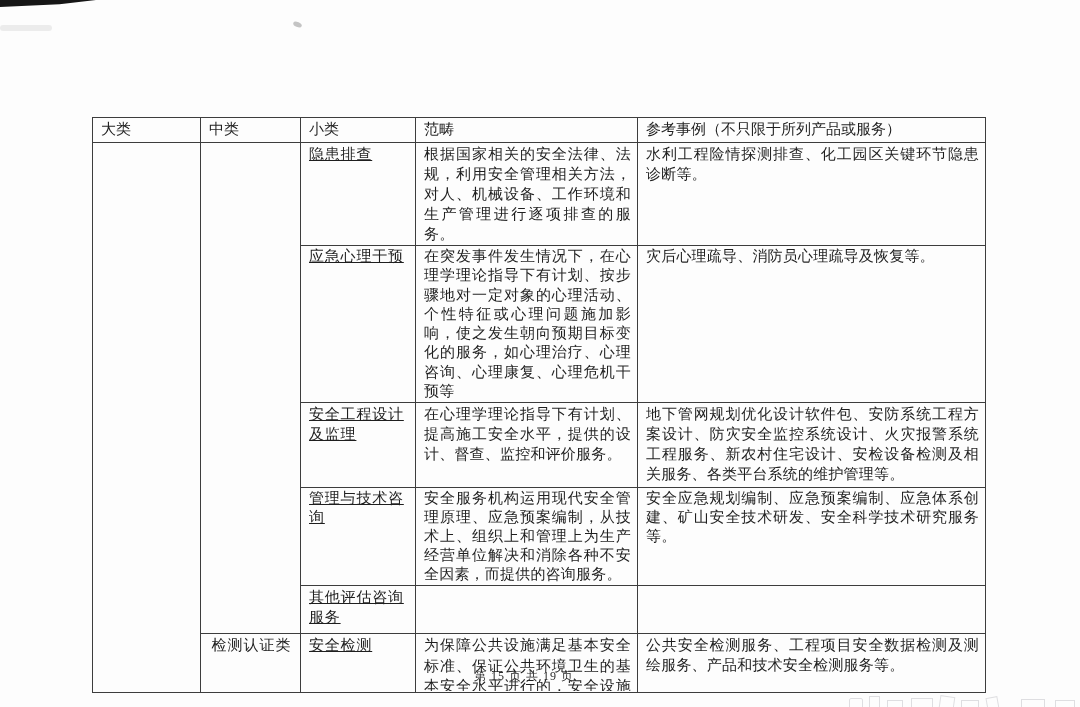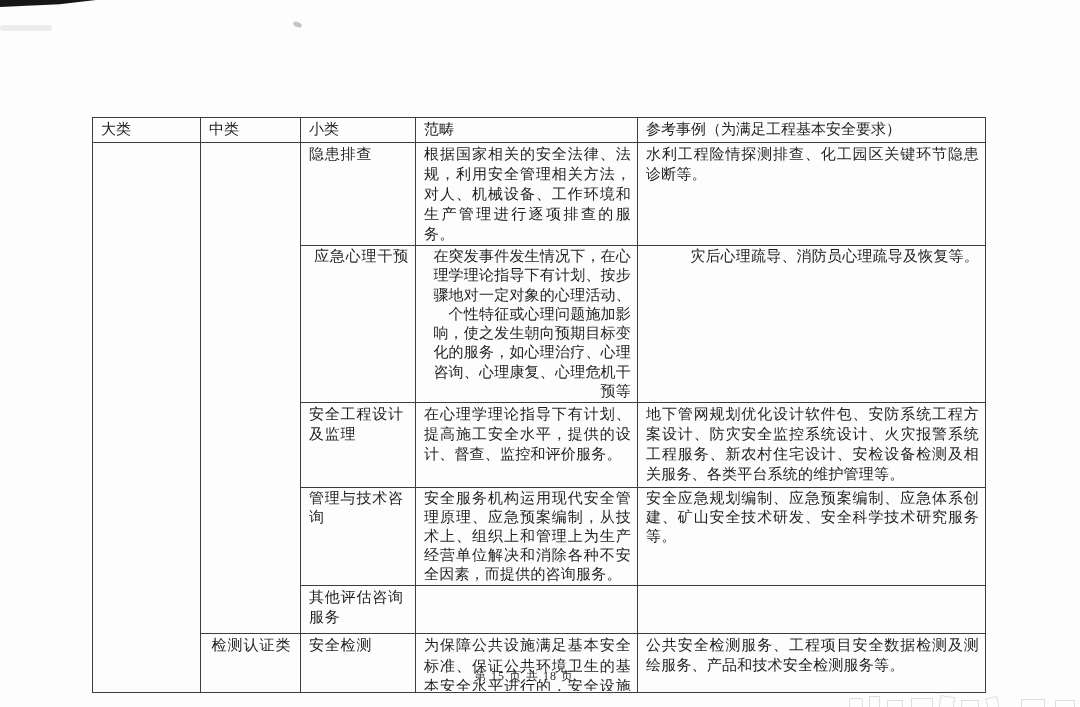--- a/index.html
+++ b/index.html
@@ -81,29 +81,29 @@
     text-align: left;
     color: #1f1f1f;
   }
   .cls-table th { height: 22px; line-height: 20px; white-space: nowrap; overflow: hidden; }
   .cw {
     line-height: 20px;
     text-align: justify;
     overflow: hidden;
     letter-spacing: 0.2px;
   }
-  td.c-sub .cw { text-align: left; letter-spacing: 0.8px; }
+  td.c-sub .cw { text-align: left; letter-spacing: 0.8px; text-decoration: underline; }
   td.c-mid .cw { text-align: center; letter-spacing: 1px; }
   tr.r1 { height: 82px; }
   tr.r2 { height: 135px; }
   tr.r3 { height: 85px; }
   tr.r4 { height: 95px; }
   tr.r5 { height: 48px; }
   tr.r6 { height: 57px; }
-  tr.r2 .cw { line-height: 19.3px; text-align: right; }
+  tr.r2 .cw { line-height: 19.3px; }
   tr.r4 .cw { line-height: 19px; }
   tr.r6 .cw.scope-clip { max-height: 56px; line-height: 20.5px; }
 
   
   .page-footer {
     position: absolute;
     left: 474px; top: 668px;
     font-size: 12px;
     letter-spacing: 1px;
     color: #2b2b2b;
@@ -127,21 +127,21 @@
       <col style="width:115px">
       <col style="width:222px">
       <col style="width:348px">
     </colgroup>
     <thead>
       <tr class="header-row">
         <th>大类</th>
         <th>中类</th>
         <th>小类</th>
         <th>范畴</th>
-        <th>参考事例（为满足工程基本安全要求）</th>
+        <th>参考事例（不只限于所列产品或服务）</th>
       </tr>
     </thead>
     <tbody>
       <tr class="r1">
         <td rowspan="6" class="c-major"></td>
         <td rowspan="5" class="c-mid"></td>
         <td class="c-sub">
             <div class="cw">隐患排查</div>
           </td>
         <td>
@@ -205,21 +205,21 @@
         <td>
             <div class="cw scope-clip">为保障公共设施满足基本安全标准、保证公共环境卫生的基本安全水平进行的，安全设施及产品检测</div>
           </td>
         <td>
             <div class="cw">公共安全检测服务、工程项目安全数据检测及测绘服务、产品和技术安全检测服务等。</div>
           </td>
       </tr>
     </tbody>
   </table>
 
-  <div class="page-footer">第 15 页 共 18 页</div>
+  <div class="page-footer">第 15 页 共 19 页</div>
 
   <div class="artifact-watermark">
     <div class="wm wm1"></div>
     <div class="wm wm2"></div>
     <div class="wm wm3"></div>
     <div class="wm wm4"></div>
     <div class="wm wm5"></div>
     <div class="wm wm6"></div>
     <div class="wm wm7"></div>
     <div class="wm wm8"></div>

